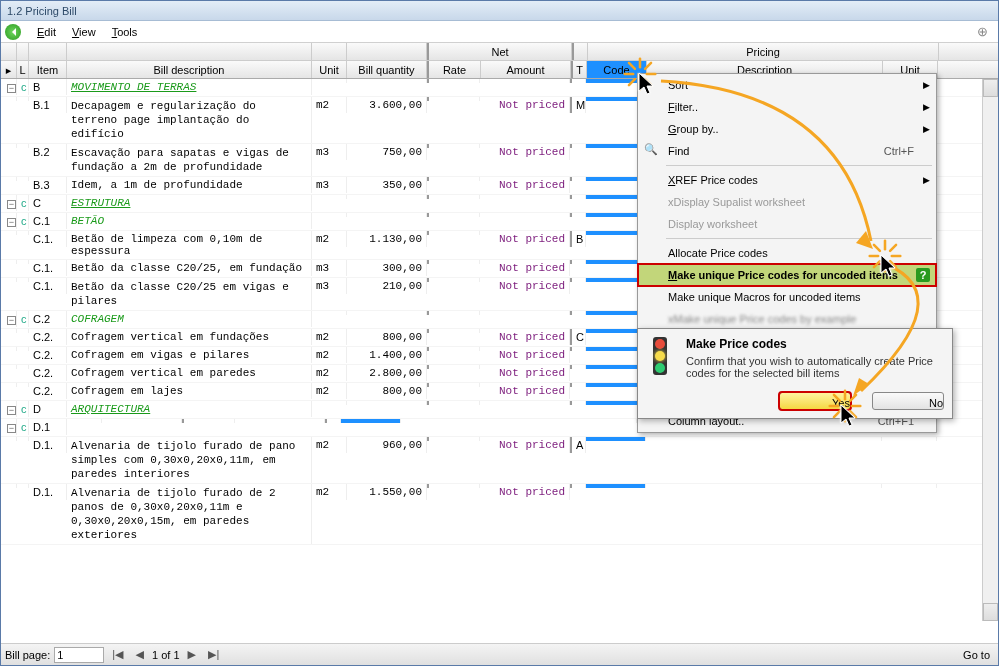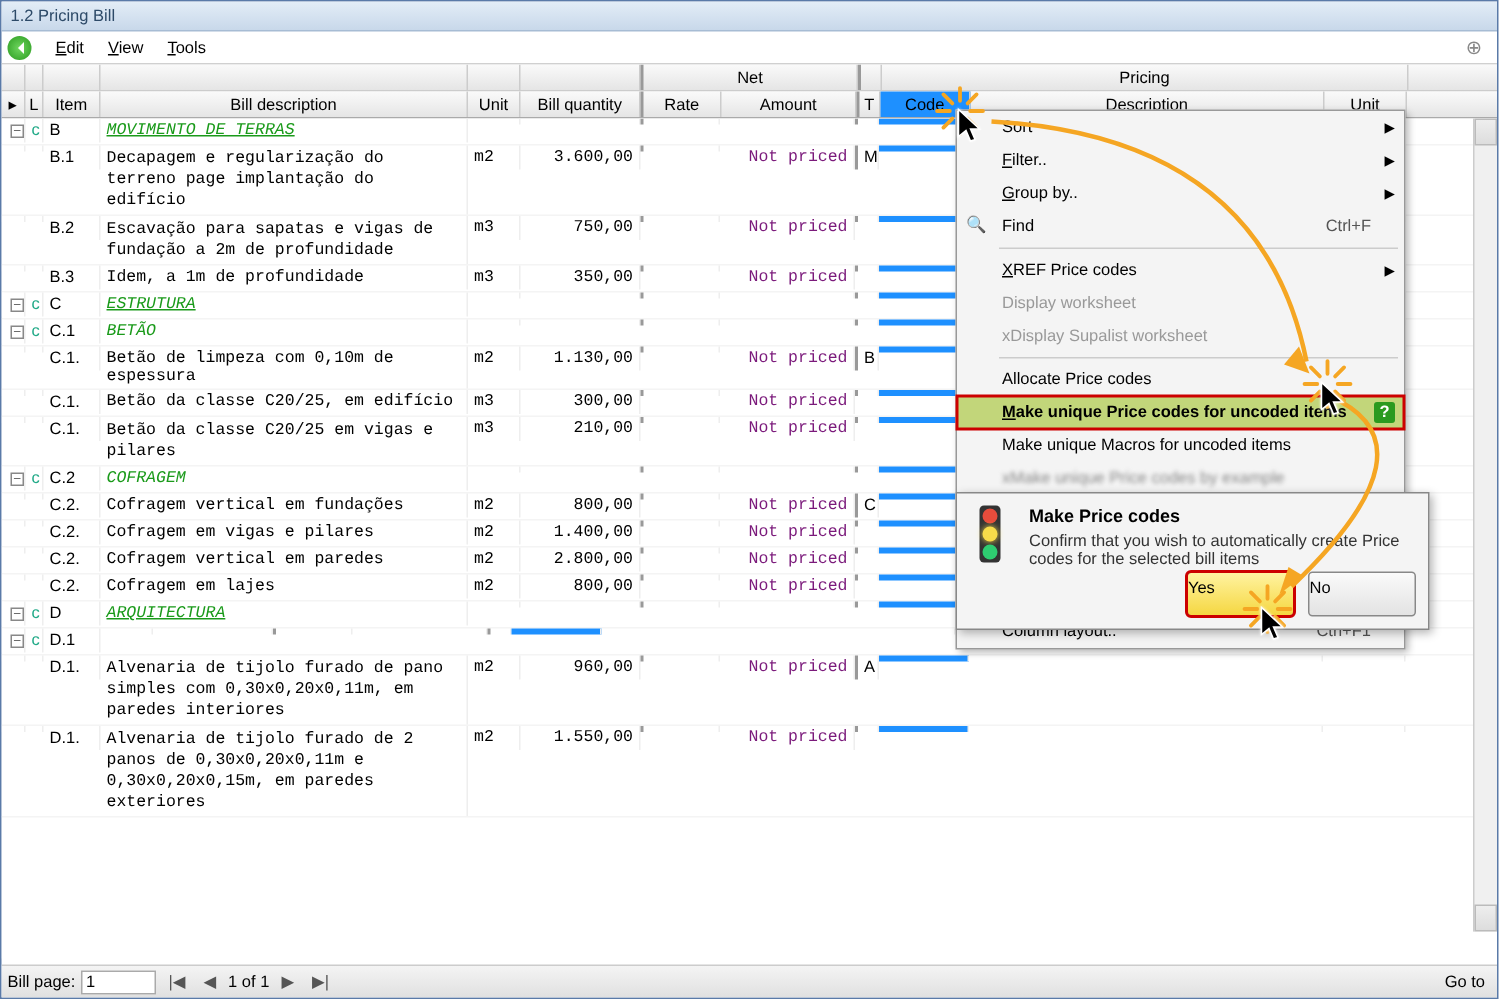--- a/index.html
+++ b/index.html
@@ -56,26 +56,26 @@
 .ctx-item.highlighted { background: #c2d67a; outline: 2px solid #cc0000; outline-offset: -1px; font-weight: bold; }
 .ctx-item .arrow { position: absolute; right: 6px; font-size: 9px; }
 .ctx-item .shortcut { position: absolute; right: 22px; color: #555; }
 .ctx-item .qmark { position: absolute; right: 6px; width: 14px; height: 14px; background: #2a9a1f; color: #fff; text-align: center; line-height: 14px; font-weight: bold; border-radius: 2px; }
 .ctx-sep { height: 1px; background: #ccc; margin: 3px 4px 3px 28px; }
 .ctx-icon { position: absolute; left: 6px; width: 16px; height: 16px; }
 
 
 .dialog { position: absolute; left: 636px; top: 327px; width: 316px; background: #f4f4f4; border: 1px solid #888; box-shadow: 2px 2px 6px rgba(0,0,0,0.3); z-index: 20; padding: 8px; }
 .dialog-title { font-weight: bold; font-size: 12px; margin-bottom: 4px; margin-left: 40px; }
-.dialog-text { margin-left: 40px; font-size: 11px; color: #333; margin-bottom: 2px; }
+.dialog-text { margin-left: 40px; font-size: 11px; color: #333; margin-bottom: 13px; }
 .dialog-icon { position: absolute; left: 8px; top: 8px; width: 28px; height: 38px; }
 .traffic { display: flex; flex-direction: column; gap: 2px; background: #333; border-radius: 3px; padding: 2px; width: 14px; margin: 0 auto; }
 .traffic span { width: 10px; height: 10px; border-radius: 50%; }
 .dlg-btns { text-align: right; }
-.dlg-btn { display: inline-block; width: 72px; height: 30px; line-height: 20px; text-align: left; background: linear-gradient(#fafafa,#e3e3e3); border: 1px solid #888; border-radius: 3px; margin-left: 6px; cursor: default; }
+.dlg-btn { display: inline-block; width: 72px; height: 18px; line-height: 20px; text-align: right; background: linear-gradient(#fafafa,#e3e3e3); border: 1px solid #888; border-radius: 3px; margin-left: 18px; cursor: default; }
 .dlg-btn.yes { outline: 2px solid #cc0000; outline-offset: -1px; background: linear-gradient(#fff3a0,#f5d742); }
 
 
 .burst { position: absolute; width: 34px; height: 34px; z-index: 30; pointer-events: none; }
 .burst svg { width: 100%; height: 100%; }
 
 
 .cursor-img { position: absolute; width: 20px; height: 26px; z-index: 40; pointer-events: none; }
 .cursor-img svg { filter: drop-shadow(0 0 1px #fff); }
 
@@ -220,21 +220,21 @@
         <div class="cell c-amt">Not priced</div>
         <div class="cell c-t">B</div>
         <div class="cell c-code"></div>
         <div class="cell c-pdesc"></div>
         <div class="cell c-punit"></div>
       </div>
       <div class="row">
         <div class="cell c-exp"></div>
         <div class="cell c-l"></div>
         <div class="cell c-item">C.1.</div>
-        <div class="cell c-desc">Betão da classe C20/25, em edifício</div>
+        <div class="cell c-desc">Betão da classe C20/25, em fundação</div>
         <div class="cell c-unit">m3</div>
         <div class="cell c-qty">300,00</div>
         <div class="cell c-rate"></div>
         <div class="cell c-amt">Not priced</div>
         <div class="cell c-t"></div>
         <div class="cell c-code"></div>
         <div class="cell c-pdesc"></div>
         <div class="cell c-punit"></div>
       </div>
       <div class="row">
@@ -389,24 +389,24 @@
   <div class="ctx-item"><u>F</u>ilter..<span class="arrow">▶</span></div>
   <div class="ctx-item"><u>G</u>roup by..<span class="arrow">▶</span></div>
   <div class="ctx-item">
     <span class="ctx-icon">🔍</span>
     <span>Find</span>
       <span class="shortcut">Ctrl+F</span>
   </div>
   <div class="ctx-sep"></div>
   <div class="ctx-item"><u>X</u>REF Price codes<span class="arrow">▶</span></div>
   <div class="ctx-item disabled">
+      <span>xDisplay Supalist worksheet</span>
+    </div>
+  <div class="ctx-item disabled">
       <span>Display worksheet</span>
-    </div>
-  <div class="ctx-item disabled">
-      <span>xDisplay Supalist worksheet</span>
     </div>
   <div class="ctx-sep"></div>
   <div class="ctx-item">
       <span>Allocate Price codes</span>
     </div>
   <div class="ctx-item highlighted">
     <u>M</u>ake unique Price codes for uncoded items
     <span class="qmark">?</span>
   </div>
   <div class="ctx-item">

